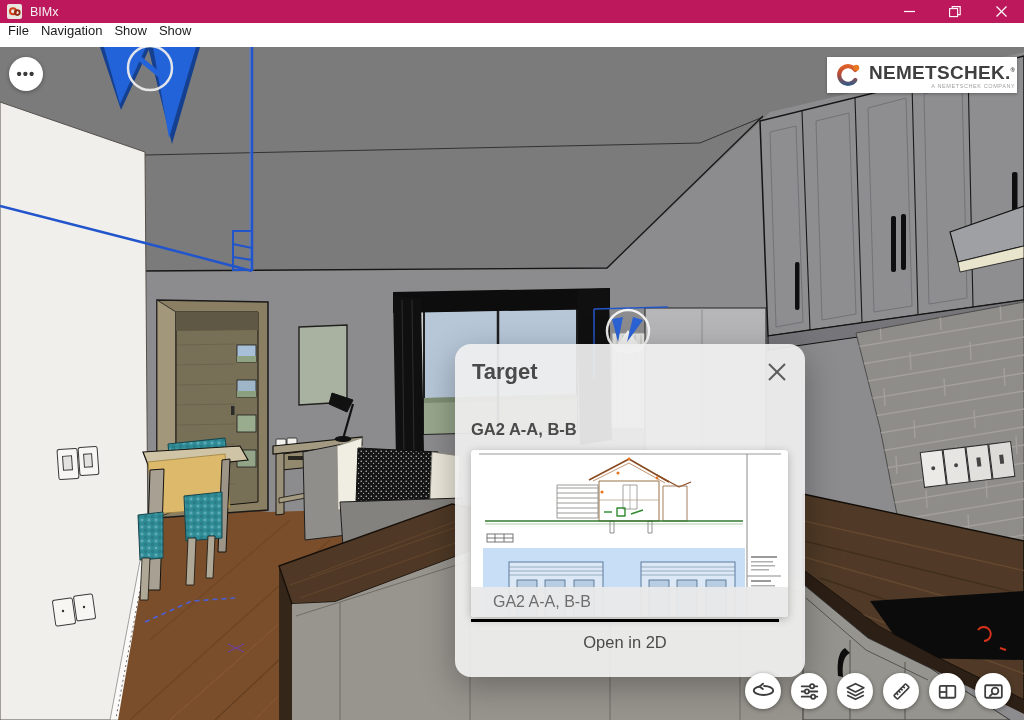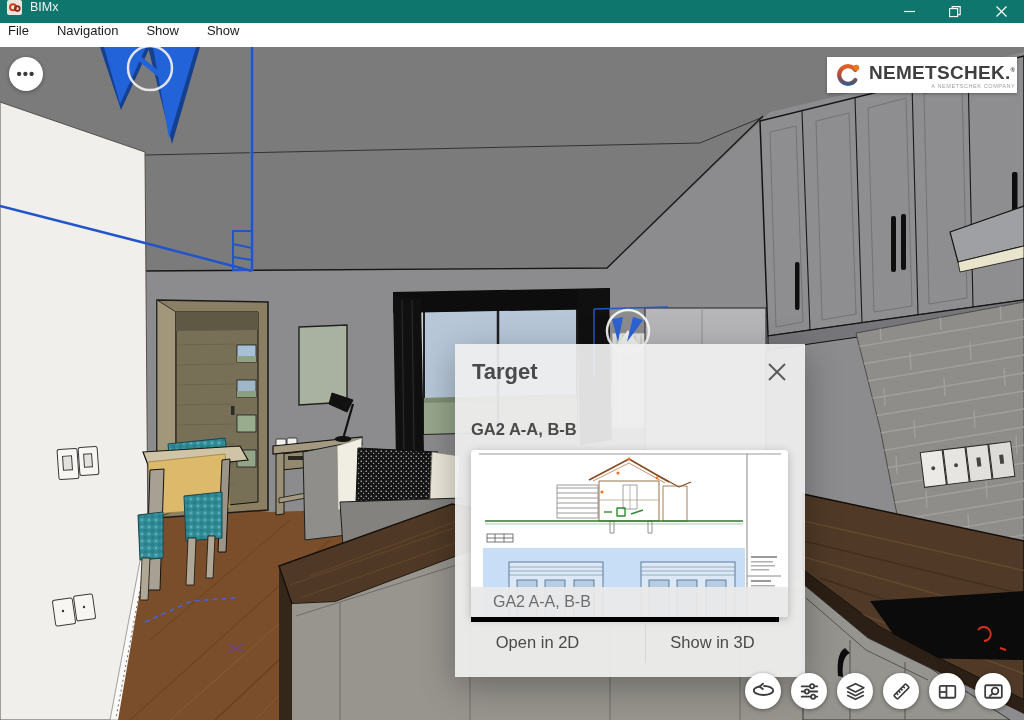--- a/index.html
+++ b/index.html
@@ -4,32 +4,32 @@
 <style>
   html,body{margin:0;padding:0;}
   body{
     width:1024px;height:720px;position:relative;overflow:hidden;
     font-family:"Liberation Sans","DejaVu Sans",sans-serif;
     background:#8c8c8e;
   }
   
   .titlebar{
     position:absolute;left:0;top:0;width:1024px;height:23px;
-    background:#0f766e;display:flex;align-items:flex-start;z-index:40;
+    background:#be185d;display:flex;align-items:center;z-index:40;
   }
   .titlebar .appicon{width:15px;height:15px;margin:0 8px 0 7px;}
   .titlebar .apptitle{color:#f2f2f2;font-size:12.5px;}
   .wincontrols{position:absolute;right:0;top:0;height:23px;display:flex;}
   .winbtn{width:46px;height:23px;display:flex;align-items:center;justify-content:center;background:transparent;border:none;padding:0;cursor:default;}
   
   .menubar{
     position:absolute;left:0;top:23px;width:1024px;height:24px;background:#ffffff;
     display:flex;align-items:center;z-index:40;font-size:13px;color:#1b1b1b;
   }
-  .menuitem{padding:0 14px;height:32px;line-height:24px;}
+  .menuitem{padding:0 6px;height:32px;line-height:24px;}
   .menuitem:first-child{padding-left:8px;}
   
   .scene{position:absolute;left:0;top:47px;width:1024px;height:673px;}
   
   .more-btn{
     position:absolute;left:9px;top:57px;width:34px;height:34px;border-radius:50%;
     background:#fff;border:none;box-shadow:0 1px 4px rgba(0,0,0,.35);
     color:#3a3a3a;font-size:15px;letter-spacing:1px;line-height:34px;text-align:center;
     padding:0;z-index:30;font-weight:bold;
   }
@@ -38,38 +38,38 @@
     display:flex;align-items:center;z-index:30;box-shadow:0 1px 3px rgba(0,0,0,.3);
   }
   .brand .mark{width:28px;height:28px;margin-left:8px;}
   .brand .words{position:relative;margin-left:6px;}
   .brand .name{font-size:19px;font-weight:bold;color:#3f3f3f;letter-spacing:.3px;line-height:19px;}
   .brand .name sup{font-size:6px;}
   .brand .tagline{font-size:5.5px;color:#9e9e9e;letter-spacing:.6px;text-align:right;margin-top:1px;}
   
   .dialog{
     position:absolute;left:455px;top:344px;width:350px;height:333px;
-    background:rgba(239,239,239,0.93);border-radius:0;z-index:35;
+    background:rgba(239,239,239,0.93);border-radius:16px;z-index:35;
     box-shadow:0 10px 34px rgba(0,0,0,.3);
   }
   .dialog .dtitle{position:absolute;left:17px;top:15px;font-size:22px;font-weight:bold;color:#4a4a4a;}
   .dialog .dclose{position:absolute;right:15px;top:15px;width:26px;height:26px;background:transparent;border:none;padding:2px;}
   .dialog .ditem{position:absolute;left:16px;top:76px;font-size:16.5px;font-weight:bold;color:#4a4a4a;}
   .thumbcard{
     position:absolute;left:16px;top:106px;width:317px;height:167px;background:#fff;
     border-radius:4px;overflow:hidden;box-shadow:0 2px 8px rgba(0,0,0,.25);
   }
   .thumbcard svg{display:block;}
   .thumbcaption{
     position:absolute;left:0;bottom:0;width:100%;height:30px;line-height:30px;
     background:rgba(233,233,233,0.95);color:#6e6e6e;font-size:16px;padding-left:22px;box-sizing:border-box;
   }
   .dbuttons{
     position:absolute;left:16px;right:26px;bottom:14px;height:41px;display:flex;
-    border-top:5px solid #000000;
+    border-top:3px solid #000000;
     gap:41px;
   }
   .dbtn{
     flex:1;background:transparent;border:none;font-size:16.5px;color:#4a4a4a;
     font-family:inherit;display:flex;align-items:center;justify-content:center;
   }
   .dbtn + .dbtn{border-left:1px solid #d6d6d6;}
   
   .toolbar{position:absolute;right:13px;top:673px;display:flex;gap:10px;z-index:36;}
   .toolbtn{
@@ -537,21 +537,20 @@
         <line x1="276" y1="126" x2="310" y2="126"></line>
         <rect x="280" y="130" width="20" height="2" fill="#9a9a9a" stroke="none"></rect>
         <rect x="280" y="135" width="24" height="1.5" fill="#b0b0b0" stroke="none"></rect>
       </g>
     </svg>
     <div class="thumbcaption">GA2 A-A, B-B</div>
   </div>
 
   <div class="dbuttons">
     <button class="dbtn">Open in 2D</button>
-    <button class="dbtn">Show in 3D</button>
   </div>
 </div>
 
 <div class="toolbar">
   <button class="toolbtn">
     <svg viewBox="0 0 24 24" fill="none" stroke="#3d3d3d" stroke-width="1.8" stroke-linecap="round" stroke-linejoin="round">
       <path d="M8.5,7.2 C5,7.9 2.7,9.3 2.7,11 c0,2.4 4.2,4.3 9.3,4.3 s9.3,-1.9 9.3,-4.3 c0,-2.3 -3.8,-4.2 -8.7,-4.3"></path>
       <path d="M11.5,4.5 L8.2,7.3 L11.3,9.7"></path>
     </svg>
   </button>

